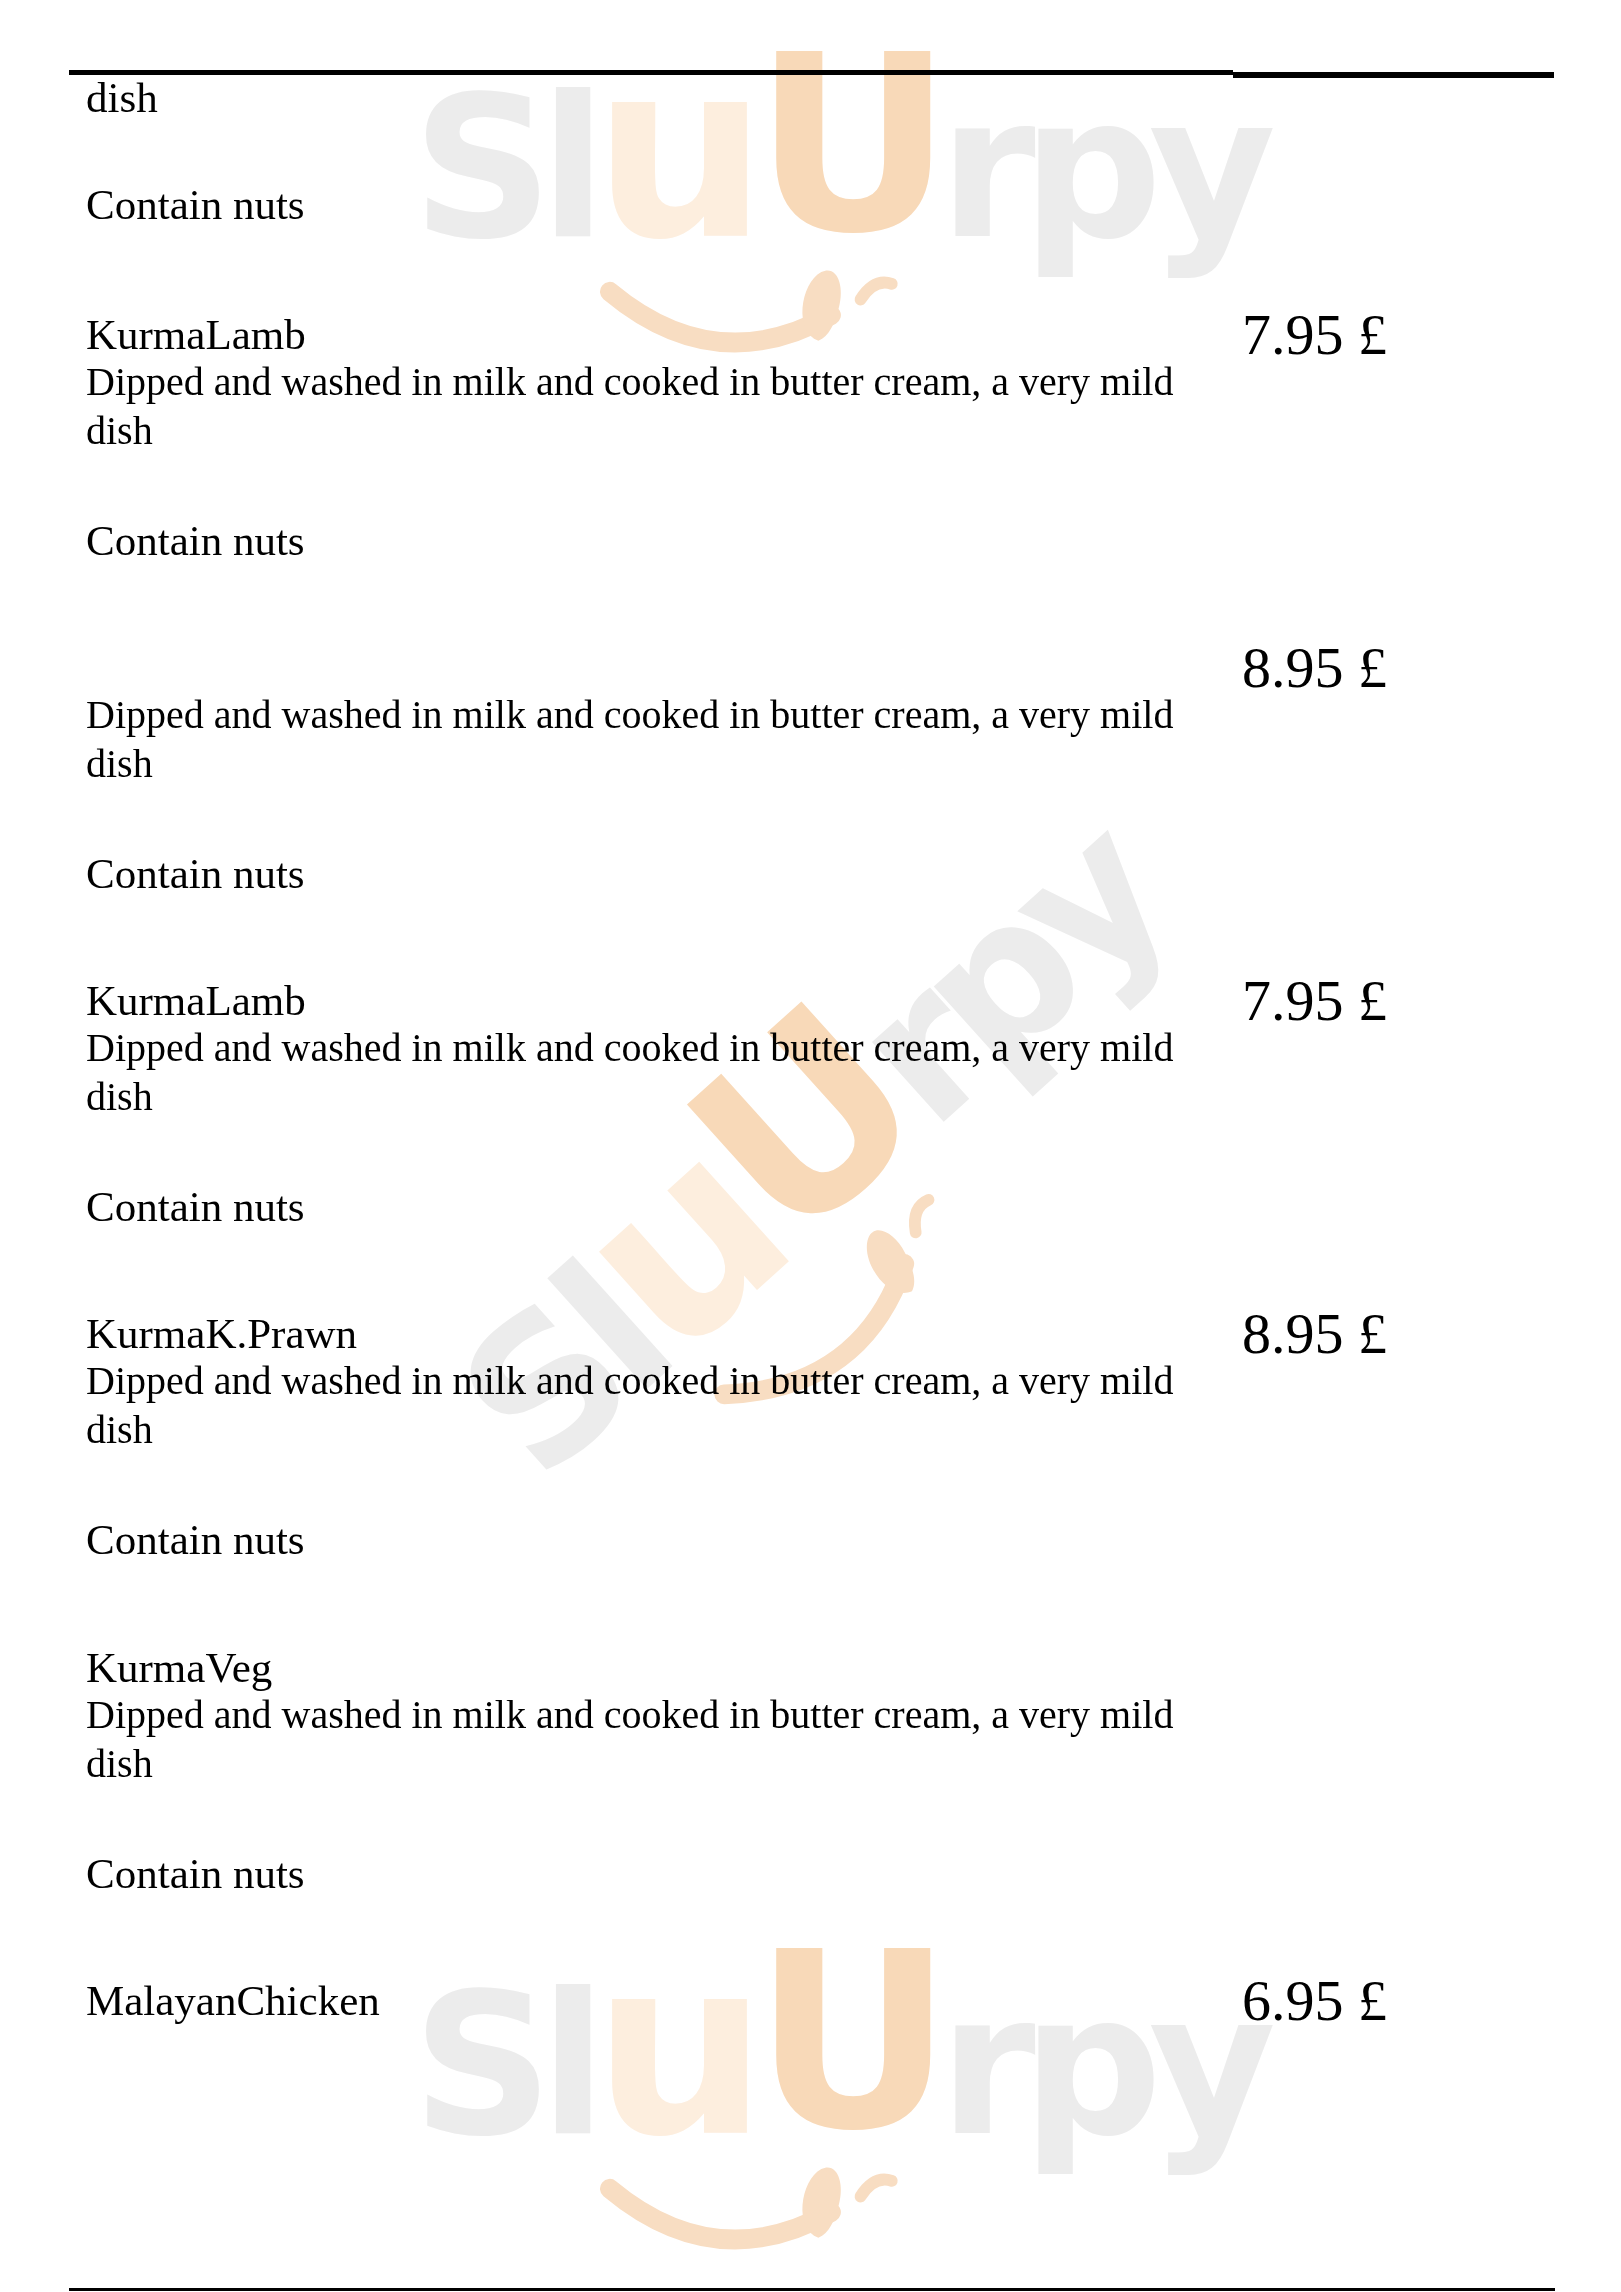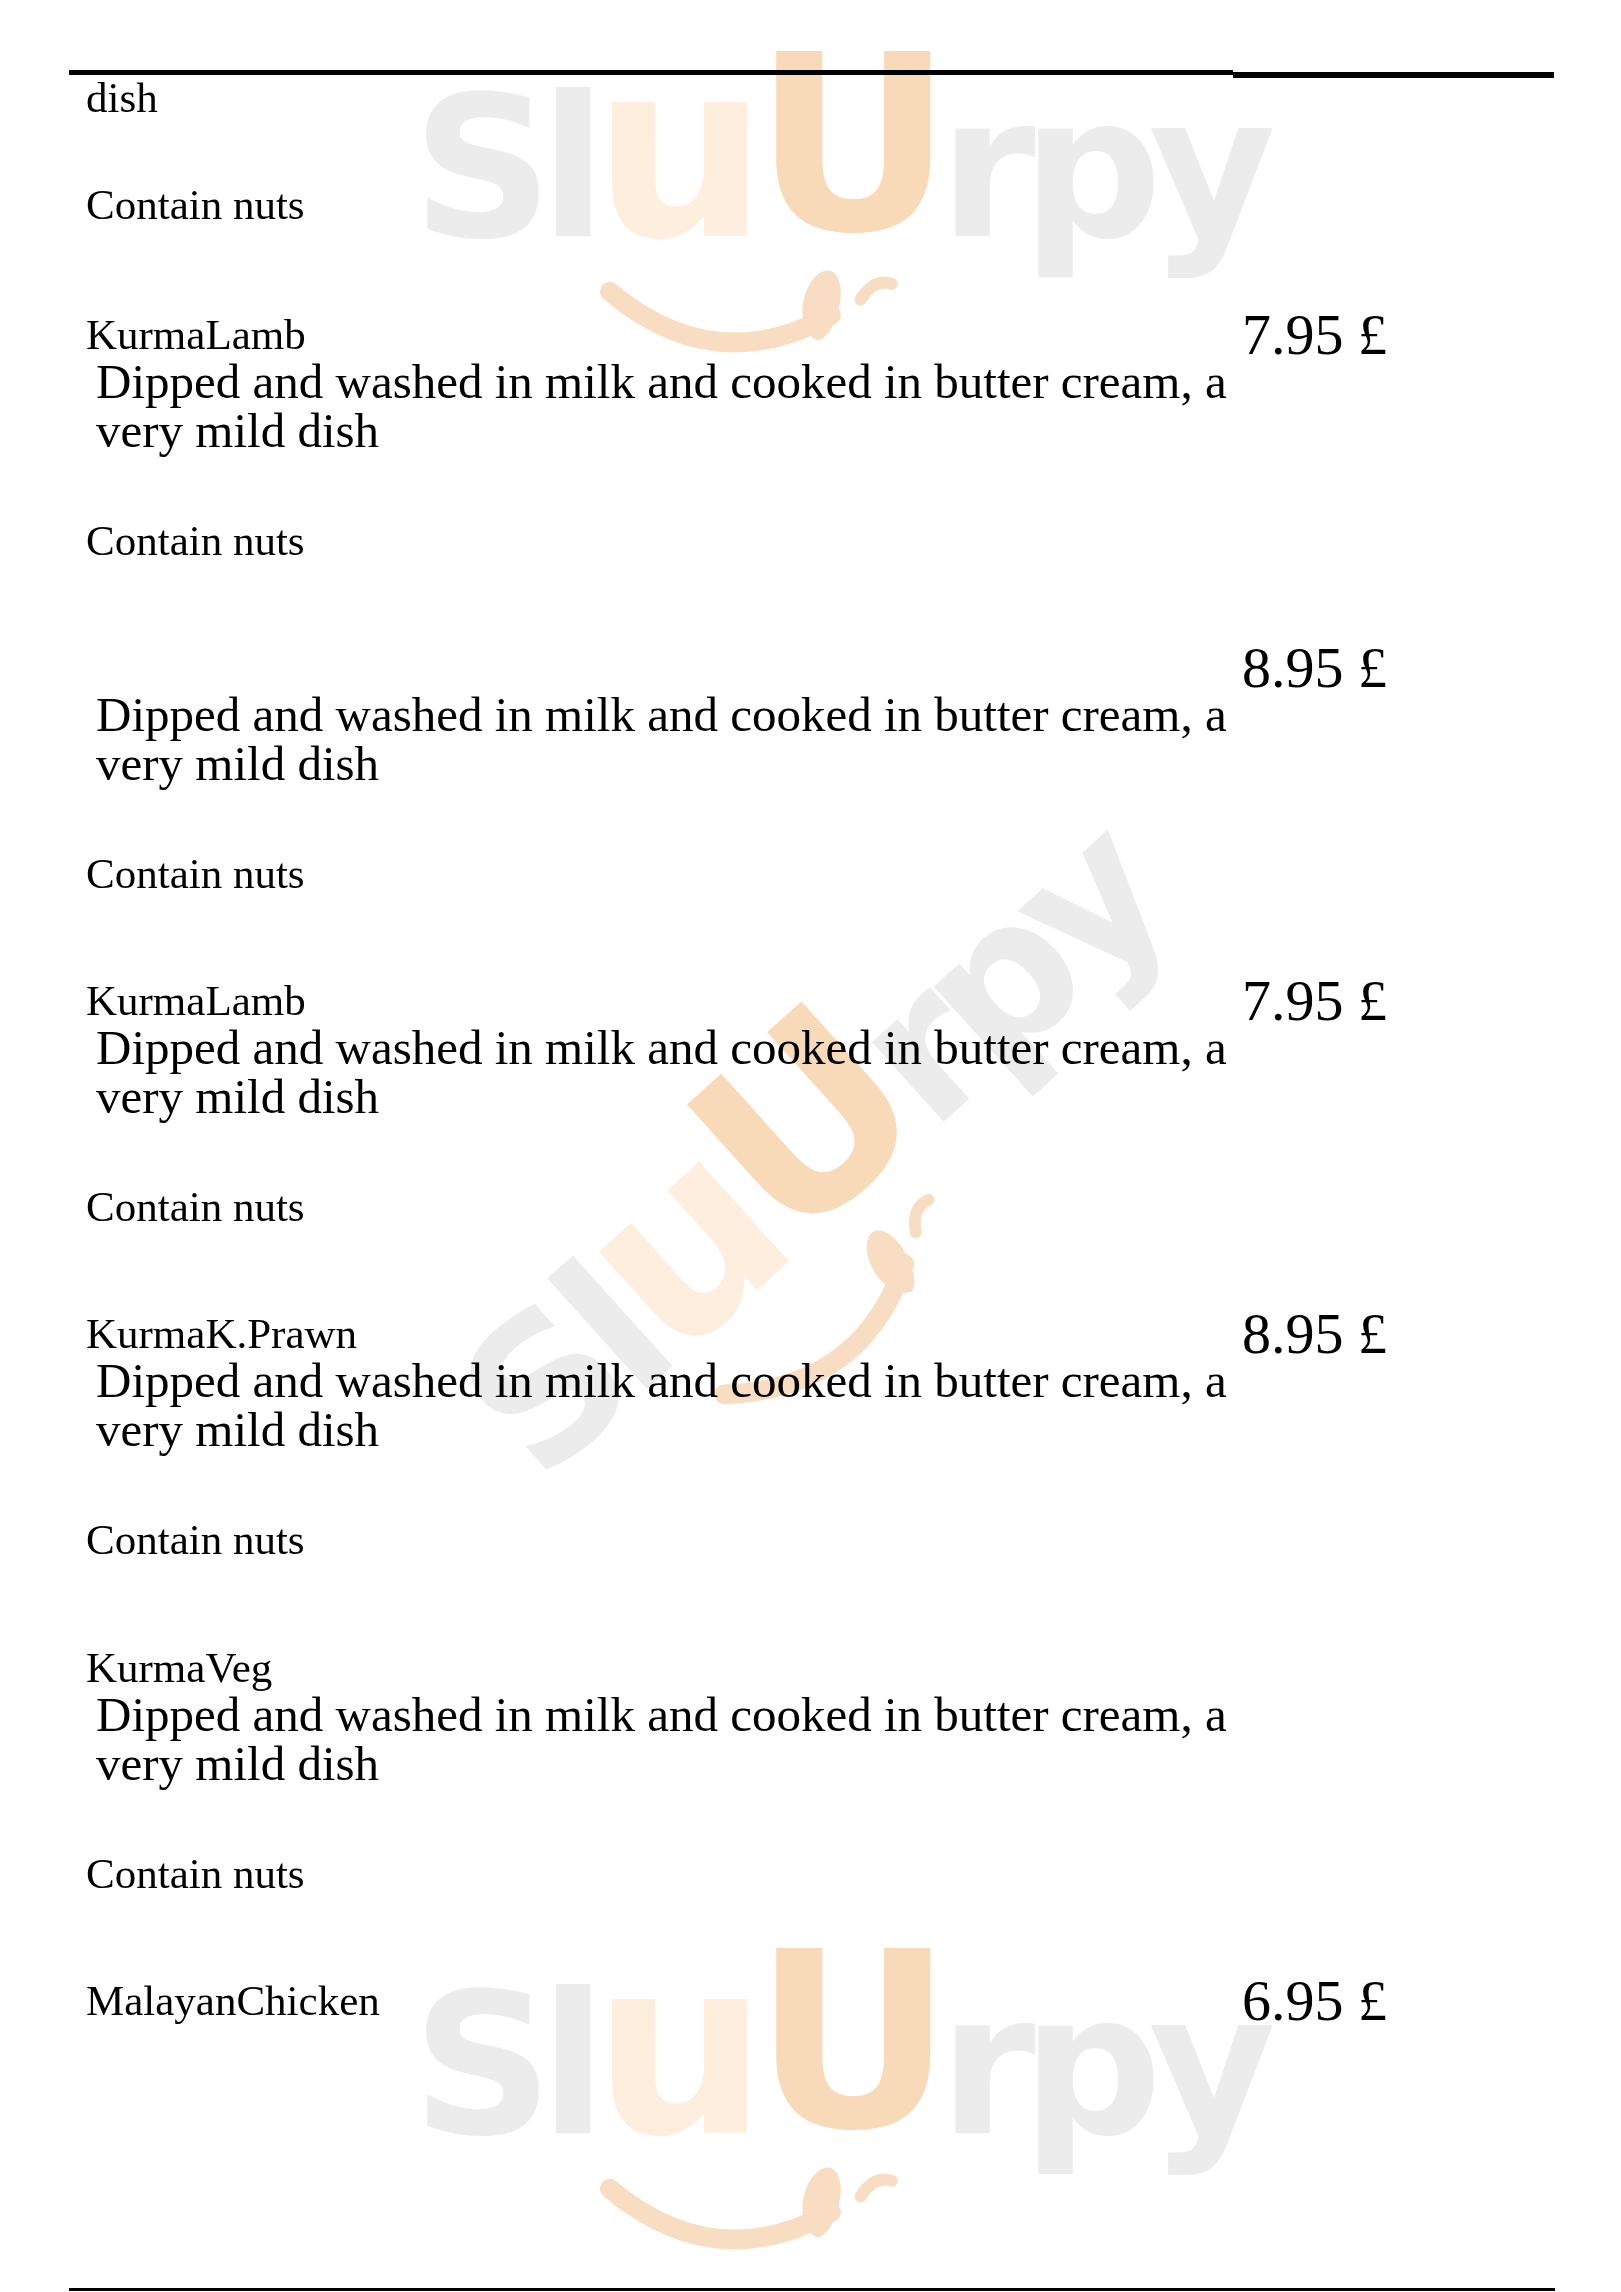--- a/index.html
+++ b/index.html
@@ -41,22 +41,22 @@
     position:absolute;left:86px;
     font-size:43px;line-height:49px;
   }
   .item{position:absolute;left:0;width:1621px;height:333px;padding-left:28px;}
   .iname{position:absolute;left:86px;top:0;font-size:43px;line-height:49px;}
   .iprice{
     position:absolute;left:1078px;top:0;width:309px;
     font-size:58px;line-height:49px;text-align:right;
   }
   .idesc{
-    position:absolute;left:96px;top:47px;width:1142px;
-    font-size:49px;line-height:49px;
+    position:absolute;left:86px;top:47px;width:1142px;
+    font-size:40px;line-height:49px;
   }
   .inote{position:absolute;left:86px;top:206px;font-size:43px;line-height:49px;}
 </style>
 </head>
 <body>
 
 <div class="wm" id="wm-top">
   <div class="wm-text"><span>S</span><span>l</span><span class="wm-u1">u</span><span class="wm-u2">U</span><span>r</span><span>p</span><span>y</span></div>
   <svg class="wm-smile" viewBox="0 0 340 120">
     <path d="M 12 28 Q 120 118 238 52" fill="none" stroke="var(--wm-smile,#f8ddc2)" stroke-width="20" stroke-linecap="round"></path>

